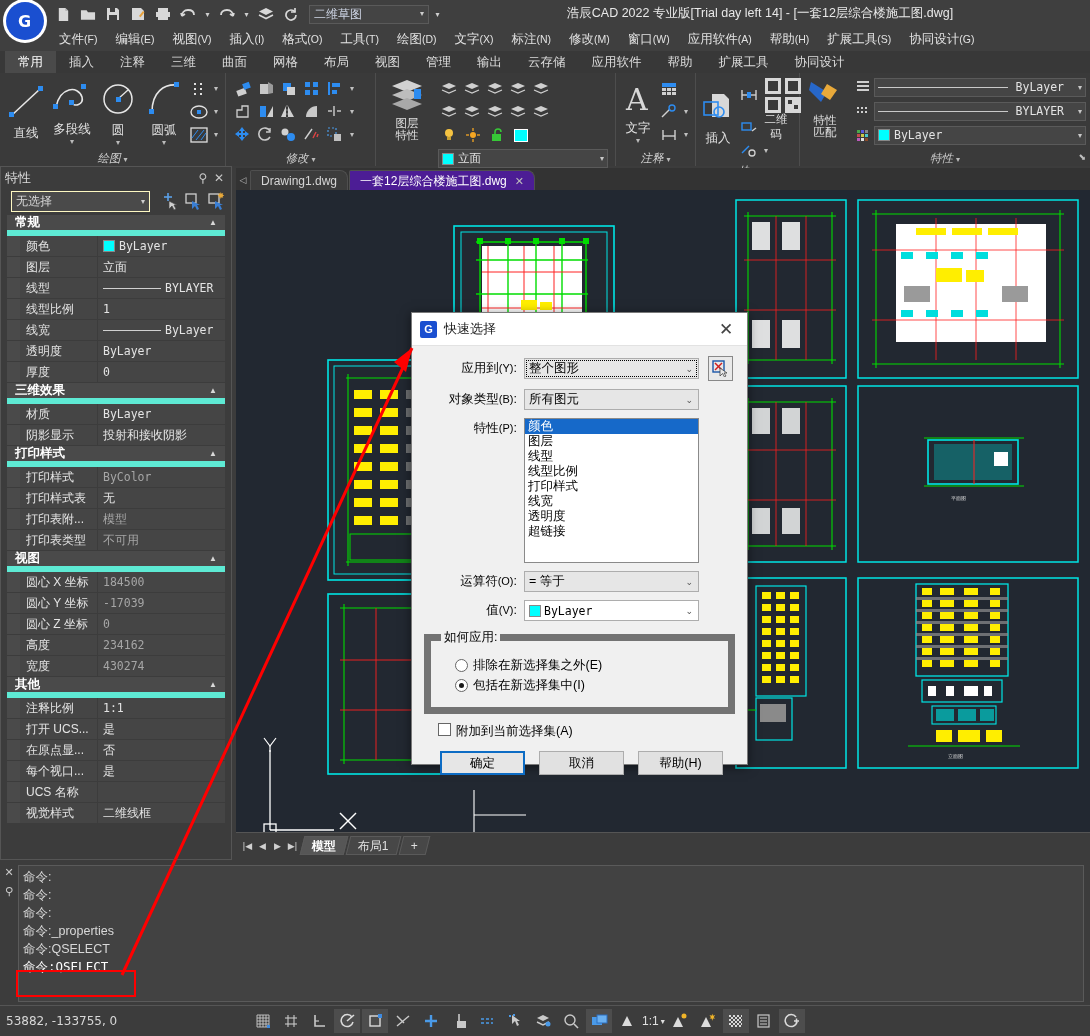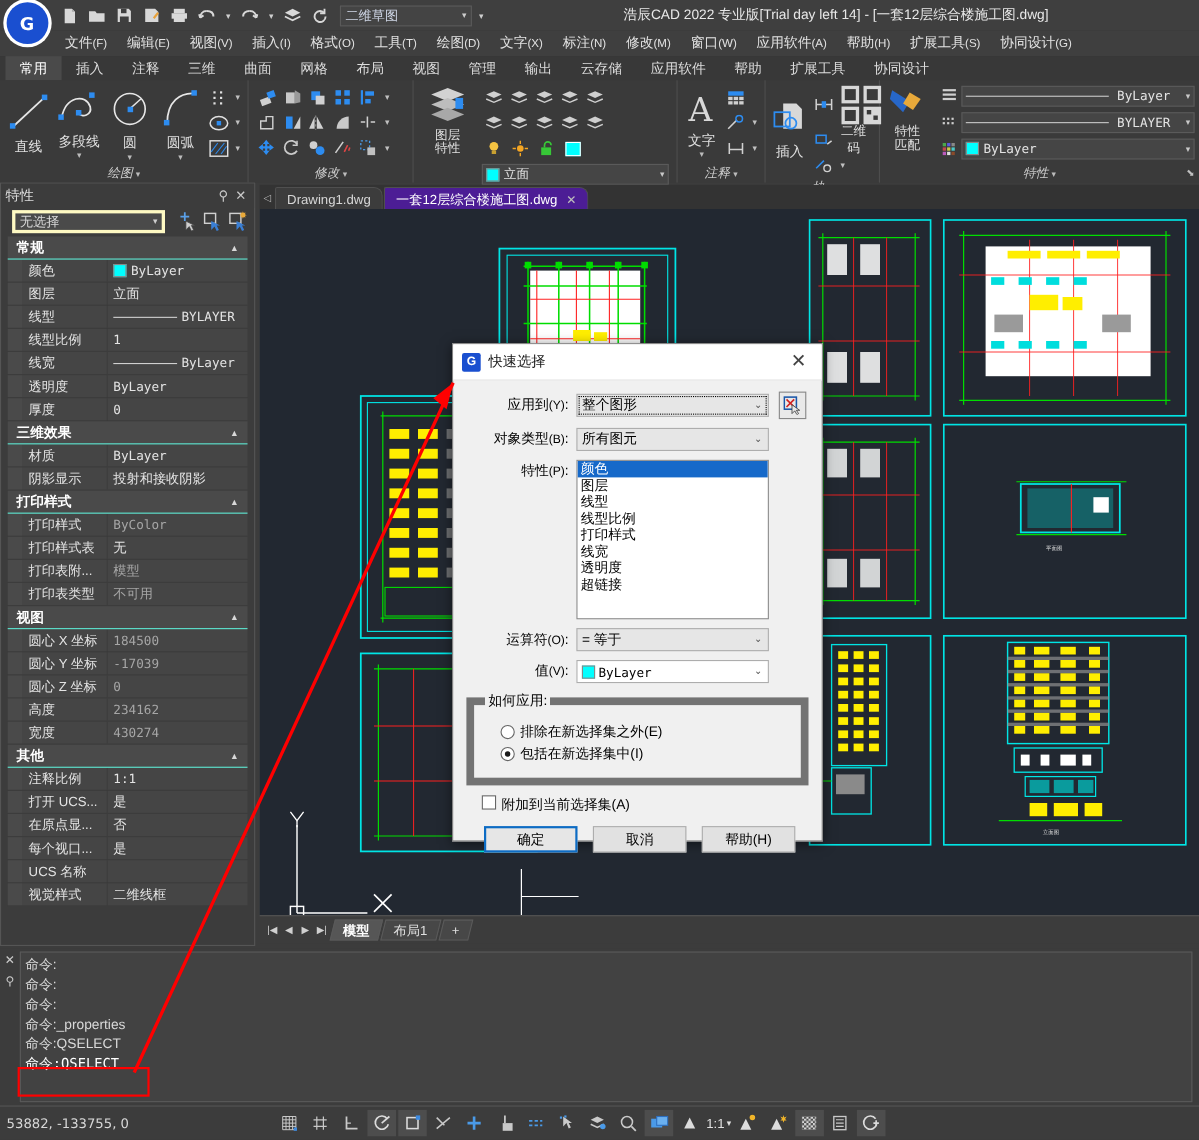--- a/index.html
+++ b/index.html
@@ -118,32 +118,32 @@
   .props-head {
     height: 22px; display: flex; align-items: center; padding: 0 4px;
     color: #dcdcdc; font-size: 13px; background: #3c3c3c;
   }
   .props-head .sp { flex: 1; }
   .props-head .hbtn { width: 16px; text-align: center; color: #c9c9c9; font-size: 12px; }
   .props-sel {
     margin: 2px 4px 3px 10px; display: flex; align-items: center; gap: 4px;
   }
   .props-combo {
-    width: 140px; height: 21px; background: #4a4a4a; border: 3px solid #fef9c3;
+    width: 140px; height: 21px; background: #4a4a4a; border: 1px solid #fef9c3;
     color: #d8d8d8; font-size: 12px; display: flex; align-items: center;
     padding: 0 4px; position: relative; font-family: Liberation Serif, serif;
   }
   .props-combo .cv { position: absolute; right: 4px; font-size: 8px; color: #cfcfcf; }
   .props-tools { display: flex; gap: 2px; margin-left: 6px; }
   .props-tools .ico { width: 21px; height: 21px; }
   .ptable { margin: 0 6px 0 6px; }
   .pgroup {
     height: 21px; background: #4a4a4a; display: flex; align-items: center;
     padding-left: 8px; color: #ffffff; font-size: 12.5px; font-weight: bold;
-    border-bottom: 1px solid #5eead4; position: relative;
+    border-bottom: 6px solid #5eead4; position: relative;
   }
   .pgroup .arr { position: absolute; right: 8px; color: #d8d8d8; font-size: 8px; }
   .prow {
     height: 21px; display: flex; border-bottom: 1px solid #3c3c3c;
   }
   .prow .gap { width: 13px; background: #4a4a4a; }
   .prow .pk {
     width: 78px; background: #454545; color: #e4e4e4; font-size: 12px;
     display: flex; align-items: center; padding-left: 6px;
     border-right: 1px solid #3c3c3c; white-space: nowrap; overflow: hidden;

